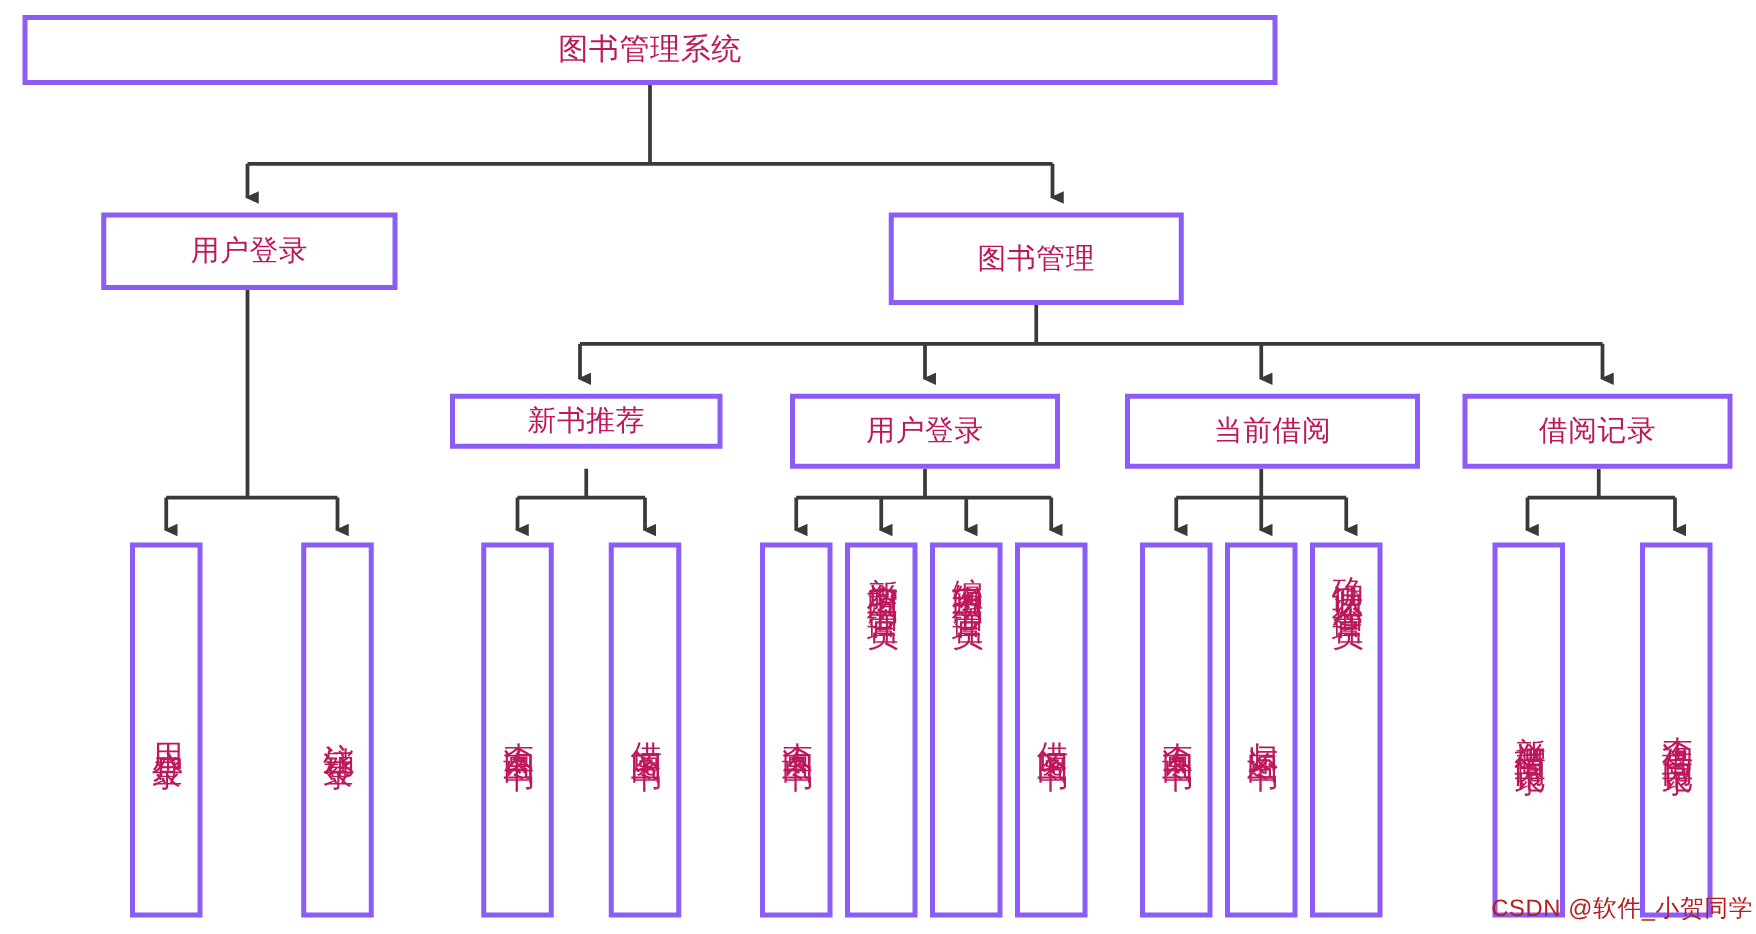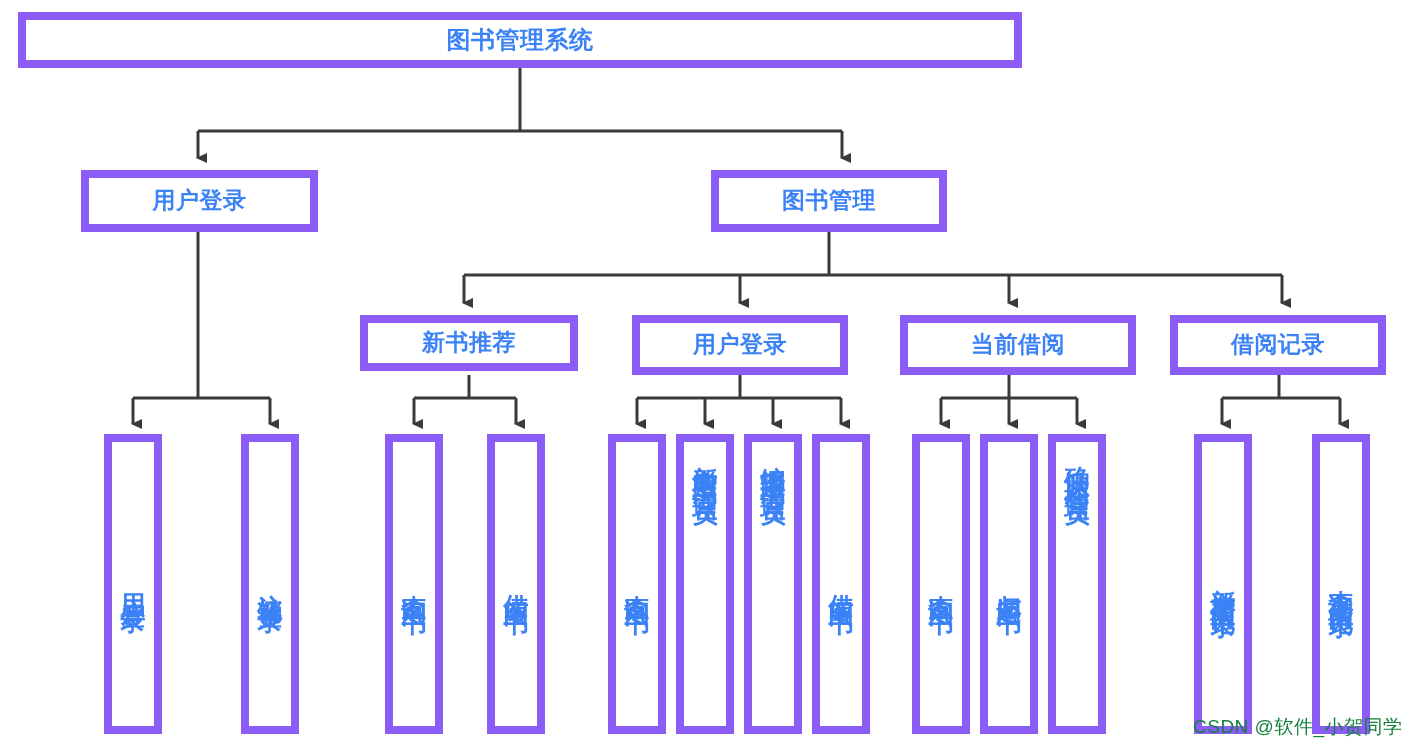--- a/index.html
+++ b/index.html
@@ -21,27 +21,26 @@
     position: absolute;
     left: 0;
     top: 0;
     width: 1405px;
     height: 747px;
     pointer-events: none;
   }
   .node {
     position: absolute;
     box-sizing: border-box;
-    border: 8px solid #8b5cf6;
+    border: 4px solid #8b5cf6;
     background: #ffffff;
     display: flex;
     align-items: center;
     justify-content: center;
-    color: #3b82f6;
-    font-weight: bold;
+    color: #be185d;
   }
   .node-label {
     font-size: 23px;
     line-height: 1.18;
     letter-spacing: 0.5px;
     white-space: nowrap;
   }
   
   .node.h .node-label {
     writing-mode: horizontal-tb;
@@ -65,21 +64,21 @@
     white-space: nowrap;
   }
   
   .node.v.centered {
     align-items: center;
     padding-top: 0;
   }
   .watermark {
     position: absolute;
     font-size: 19px;
-    color: #15803d;
+    color: #b91c1c;
     white-space: nowrap;
     letter-spacing: 0.5px;
   }
 </style>
 </head>
 <body>
 
 <div id="canvas">
 
   <svg class="connectors" viewBox="0 0 1405 747">
@@ -132,25 +131,25 @@
     </g>
   </svg>
 
   <div class="node h root" style="left:18px; top:12px; width:1004px; height:56px;">
     <span class="node-label">图书管理系统</span>
   </div>
 
   <div class="node h" style="left:81px; top:170px; width:237px; height:62px;">
     <span class="node-label">用户登录</span>
   </div>
-  <div class="node h" style="left:711px; top:170px; width:236px; height:62px;">
+  <div class="node h" style="left:711px; top:170px; width:236px; height:74px;">
     <span class="node-label">图书管理</span>
   </div>
 
-  <div class="node h" style="left:360px; top:315px; width:218px; height:56px;">
+  <div class="node h" style="left:360px; top:315px; width:218px; height:44px;">
     <span class="node-label">新书推荐</span>
   </div>
   <div class="node h" style="left:632px; top:315px; width:216px; height:60px;">
     <span class="node-label">用户登录</span>
   </div>
   <div class="node h" style="left:900px; top:315px; width:236px; height:60px;">
     <span class="node-label">当前借阅</span>
   </div>
   <div class="node h" style="left:1170px; top:315px; width:216px; height:60px;">
     <span class="node-label">借阅记录</span>

